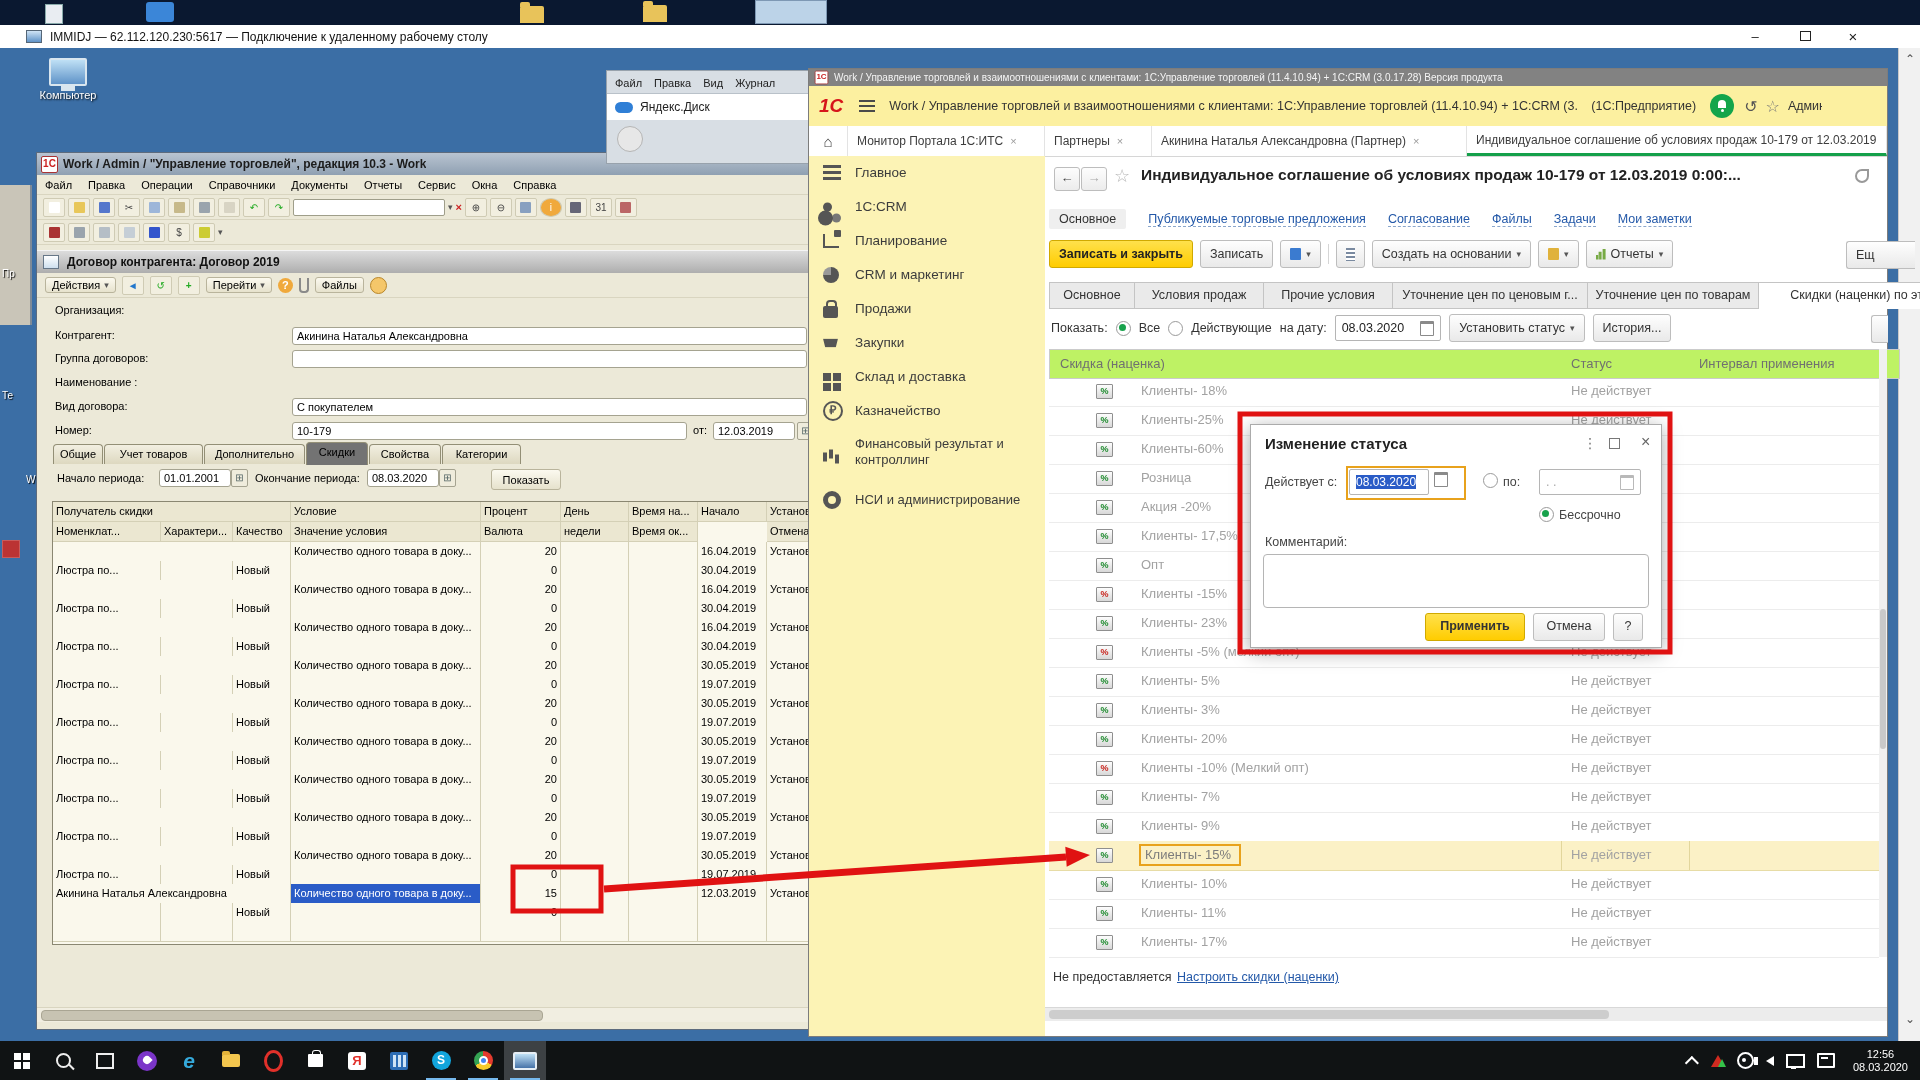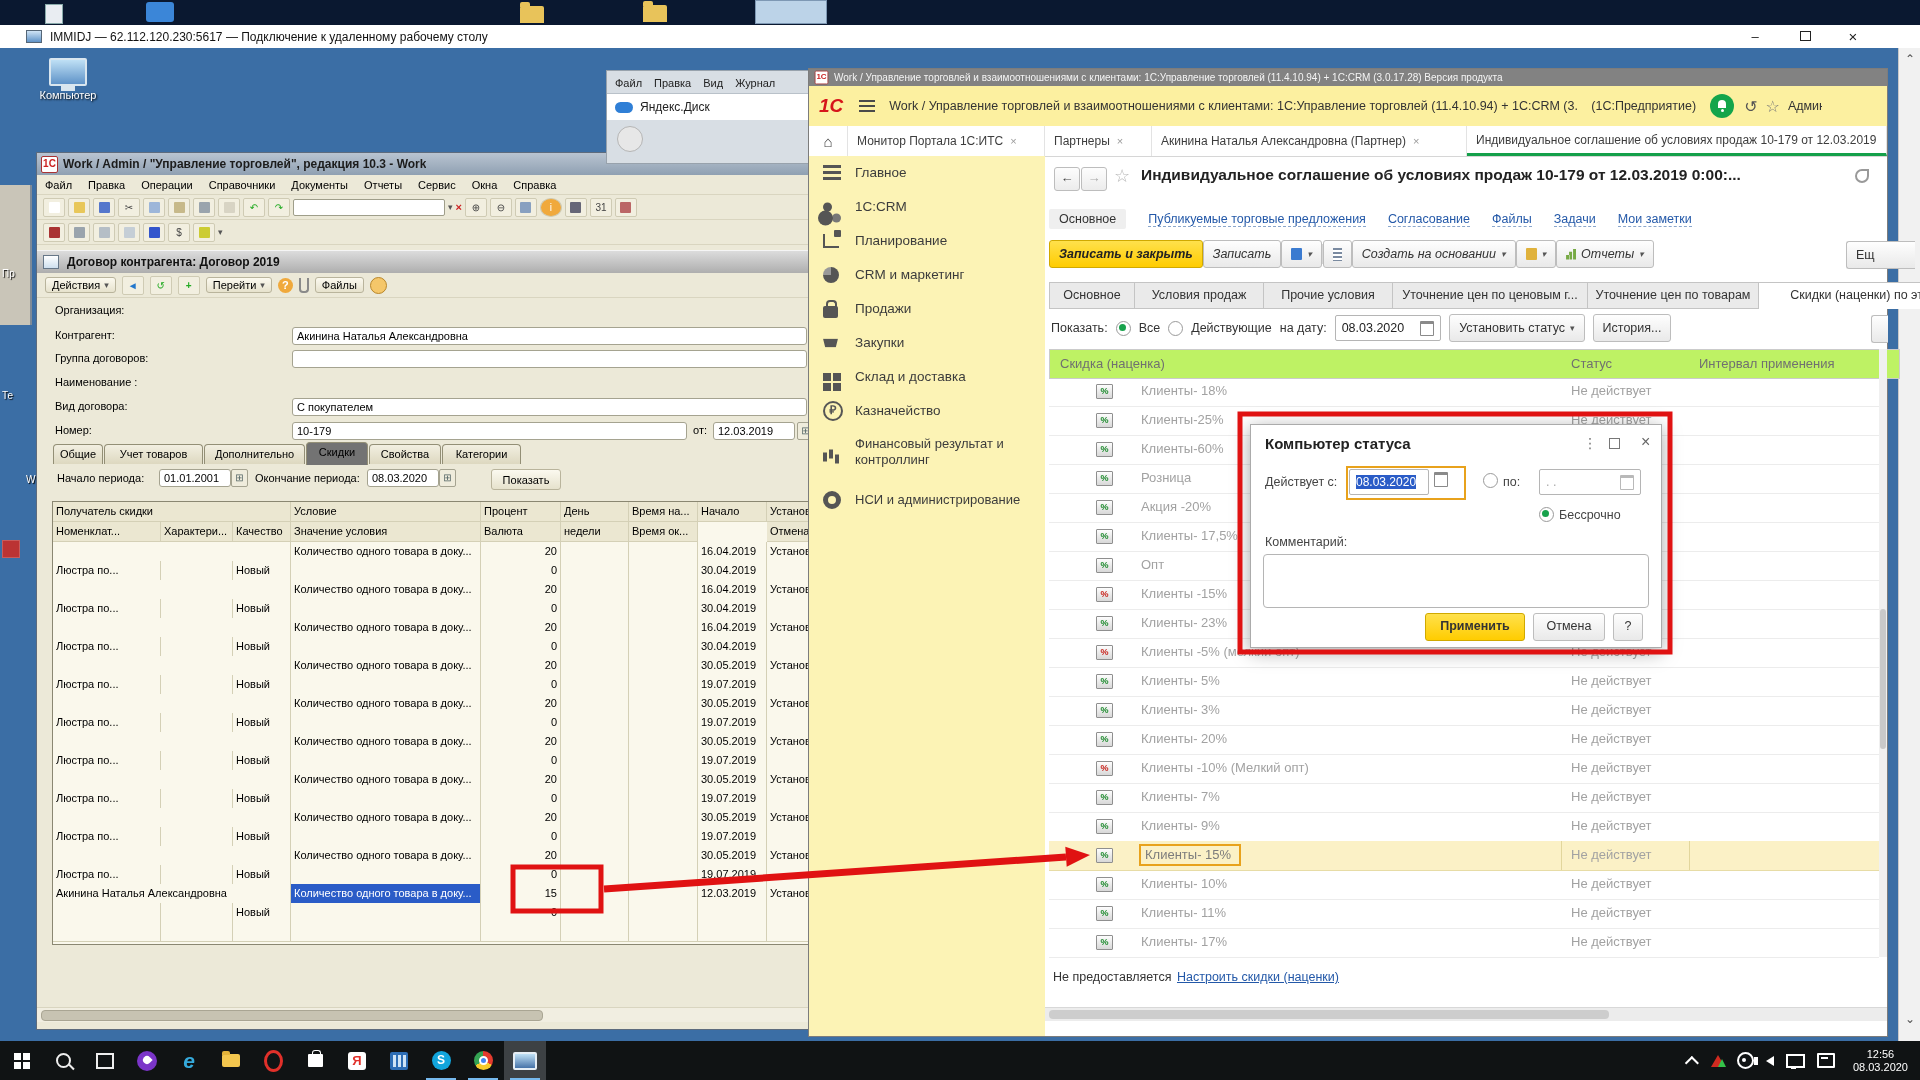--- a/index.html
+++ b/index.html
@@ -608,21 +608,21 @@
     <span class="abs" style="left:1046px;top:100px;width:10px;height:10px;border:2px solid #999;border-radius:50% 0 50% 50%;"></span>
 
     <div class="abs" id="navlinks" style="left:240px;top:138px;height:24px;display:flex;align-items:center;gap:22px;">
         <span style="background: rgb(239, 239, 239); padding: 3px 10px; border-radius: 2px; font-size: 12.5px; color: rgb(51, 51, 51);">Основное</span>
         <span class="link">Публикуемые торговые предложения</span>
         <span class="link">Согласование</span>
         <span class="link">Файлы</span>
         <span class="link">Задачи</span>
         <span class="link">Мои заметки</span>
       </div>
-    <div class="abs" id="cmdbar" style="left:240px;top:170px;height:30px;display:flex;align-items:center;font-style:italic;">
+    <div class="abs" id="cmdbar" style="left:240px;top:170px;height:30px;display:flex;align-items:center;gap:7px;">
         <span class="cmdbtn primary">Записать и закрыть</span>
         <span class="cmdbtn">Записать</span>
         <span class="cmdbtn">
           <span style="width: 11px; height: 12px; background: rgb(59, 123, 208); border-radius: 1px;"></span>
           <span class="caret">▾</span>
         </span>
         <span style="width: 1px; height: 20px; background: rgb(213, 213, 213);"></span>
         <span class="cmdbtn">
           <span style="width: 9px; height: 13px; background: repeating-linear-gradient(rgb(122, 138, 160) 0px, rgb(122, 138, 160) 2px, rgb(255, 255, 255) 2px, rgb(255, 255, 255) 4px);"></span>
         </span>
@@ -778,21 +778,21 @@
         <span class="st">Не действует</span>
       </div>
       <div class="trow" style="top: 859px;">
         <span class="picon green">%</span>
         <span class="nm">Клиенты- 17%</span>
         <span class="st">Не действует</span>
       </div>
     </div>
 
   <div class="abs dlg">
-    <span class="abs" style="left:14px;top:10px;font-size:15px;font-weight:bold;color:#222;">Компьютер статуса</span>
+    <span class="abs" style="left:14px;top:10px;font-size:15px;font-weight:bold;color:#222;">Изменение статуса</span>
     <span class="abs" style="left:332px;top:10px;color:#777;font-size:14px;">⋮</span>
     <span class="abs" style="left:358px;top:13px;width:9px;height:9px;border:1.5px solid #777;"></span>
     <span class="abs" style="left:390px;top:8px;color:#666;font-size:16px;">×</span>
 
     <span class="dlbl" style="left:14px;top:50px;">Действует с:</span>
     <span class="abs obox" style="left:95px;top:41px;width:116px;height:30px;"></span>
     <span class="abs tinp" style="left:98px;top:44px;width:66px;">
       <span style="background:#2a5cc7;color:#fff;font-size:12px;">08.03.2020</span>
     </span>
     <span class="abs" style="left:183px;top:47px;"><span class="calic" style="display:inline-block;"></span></span>

